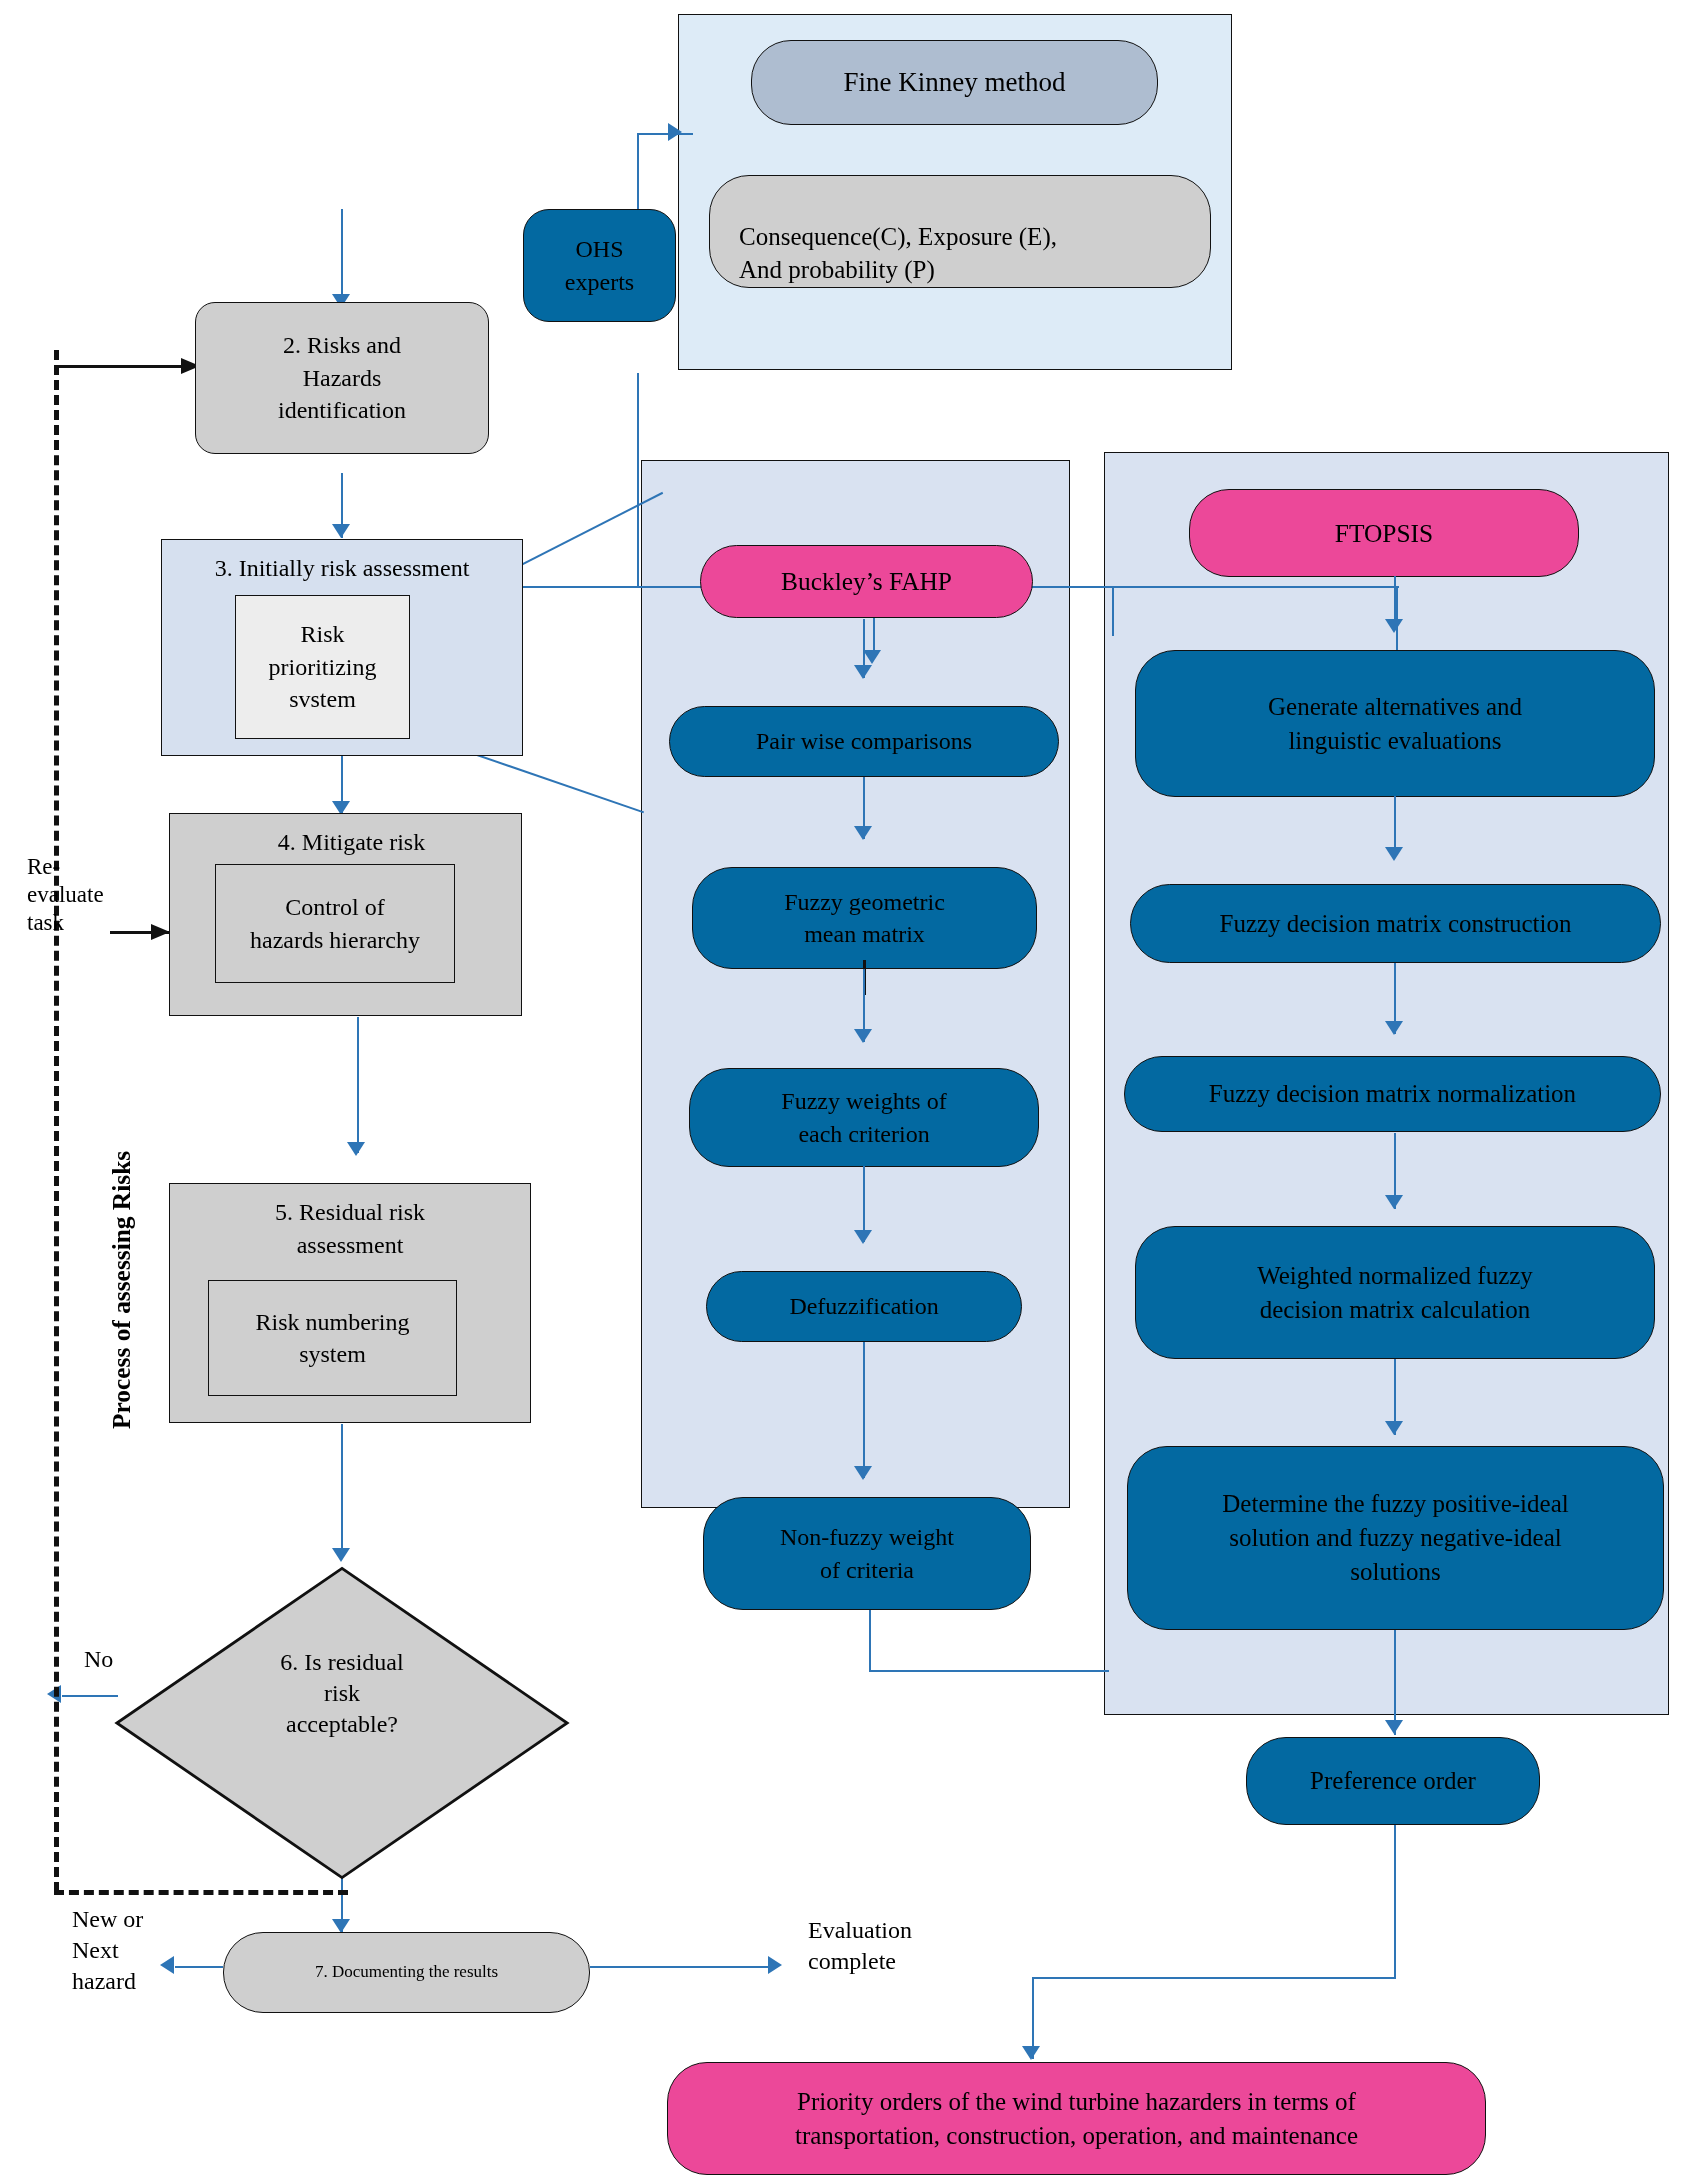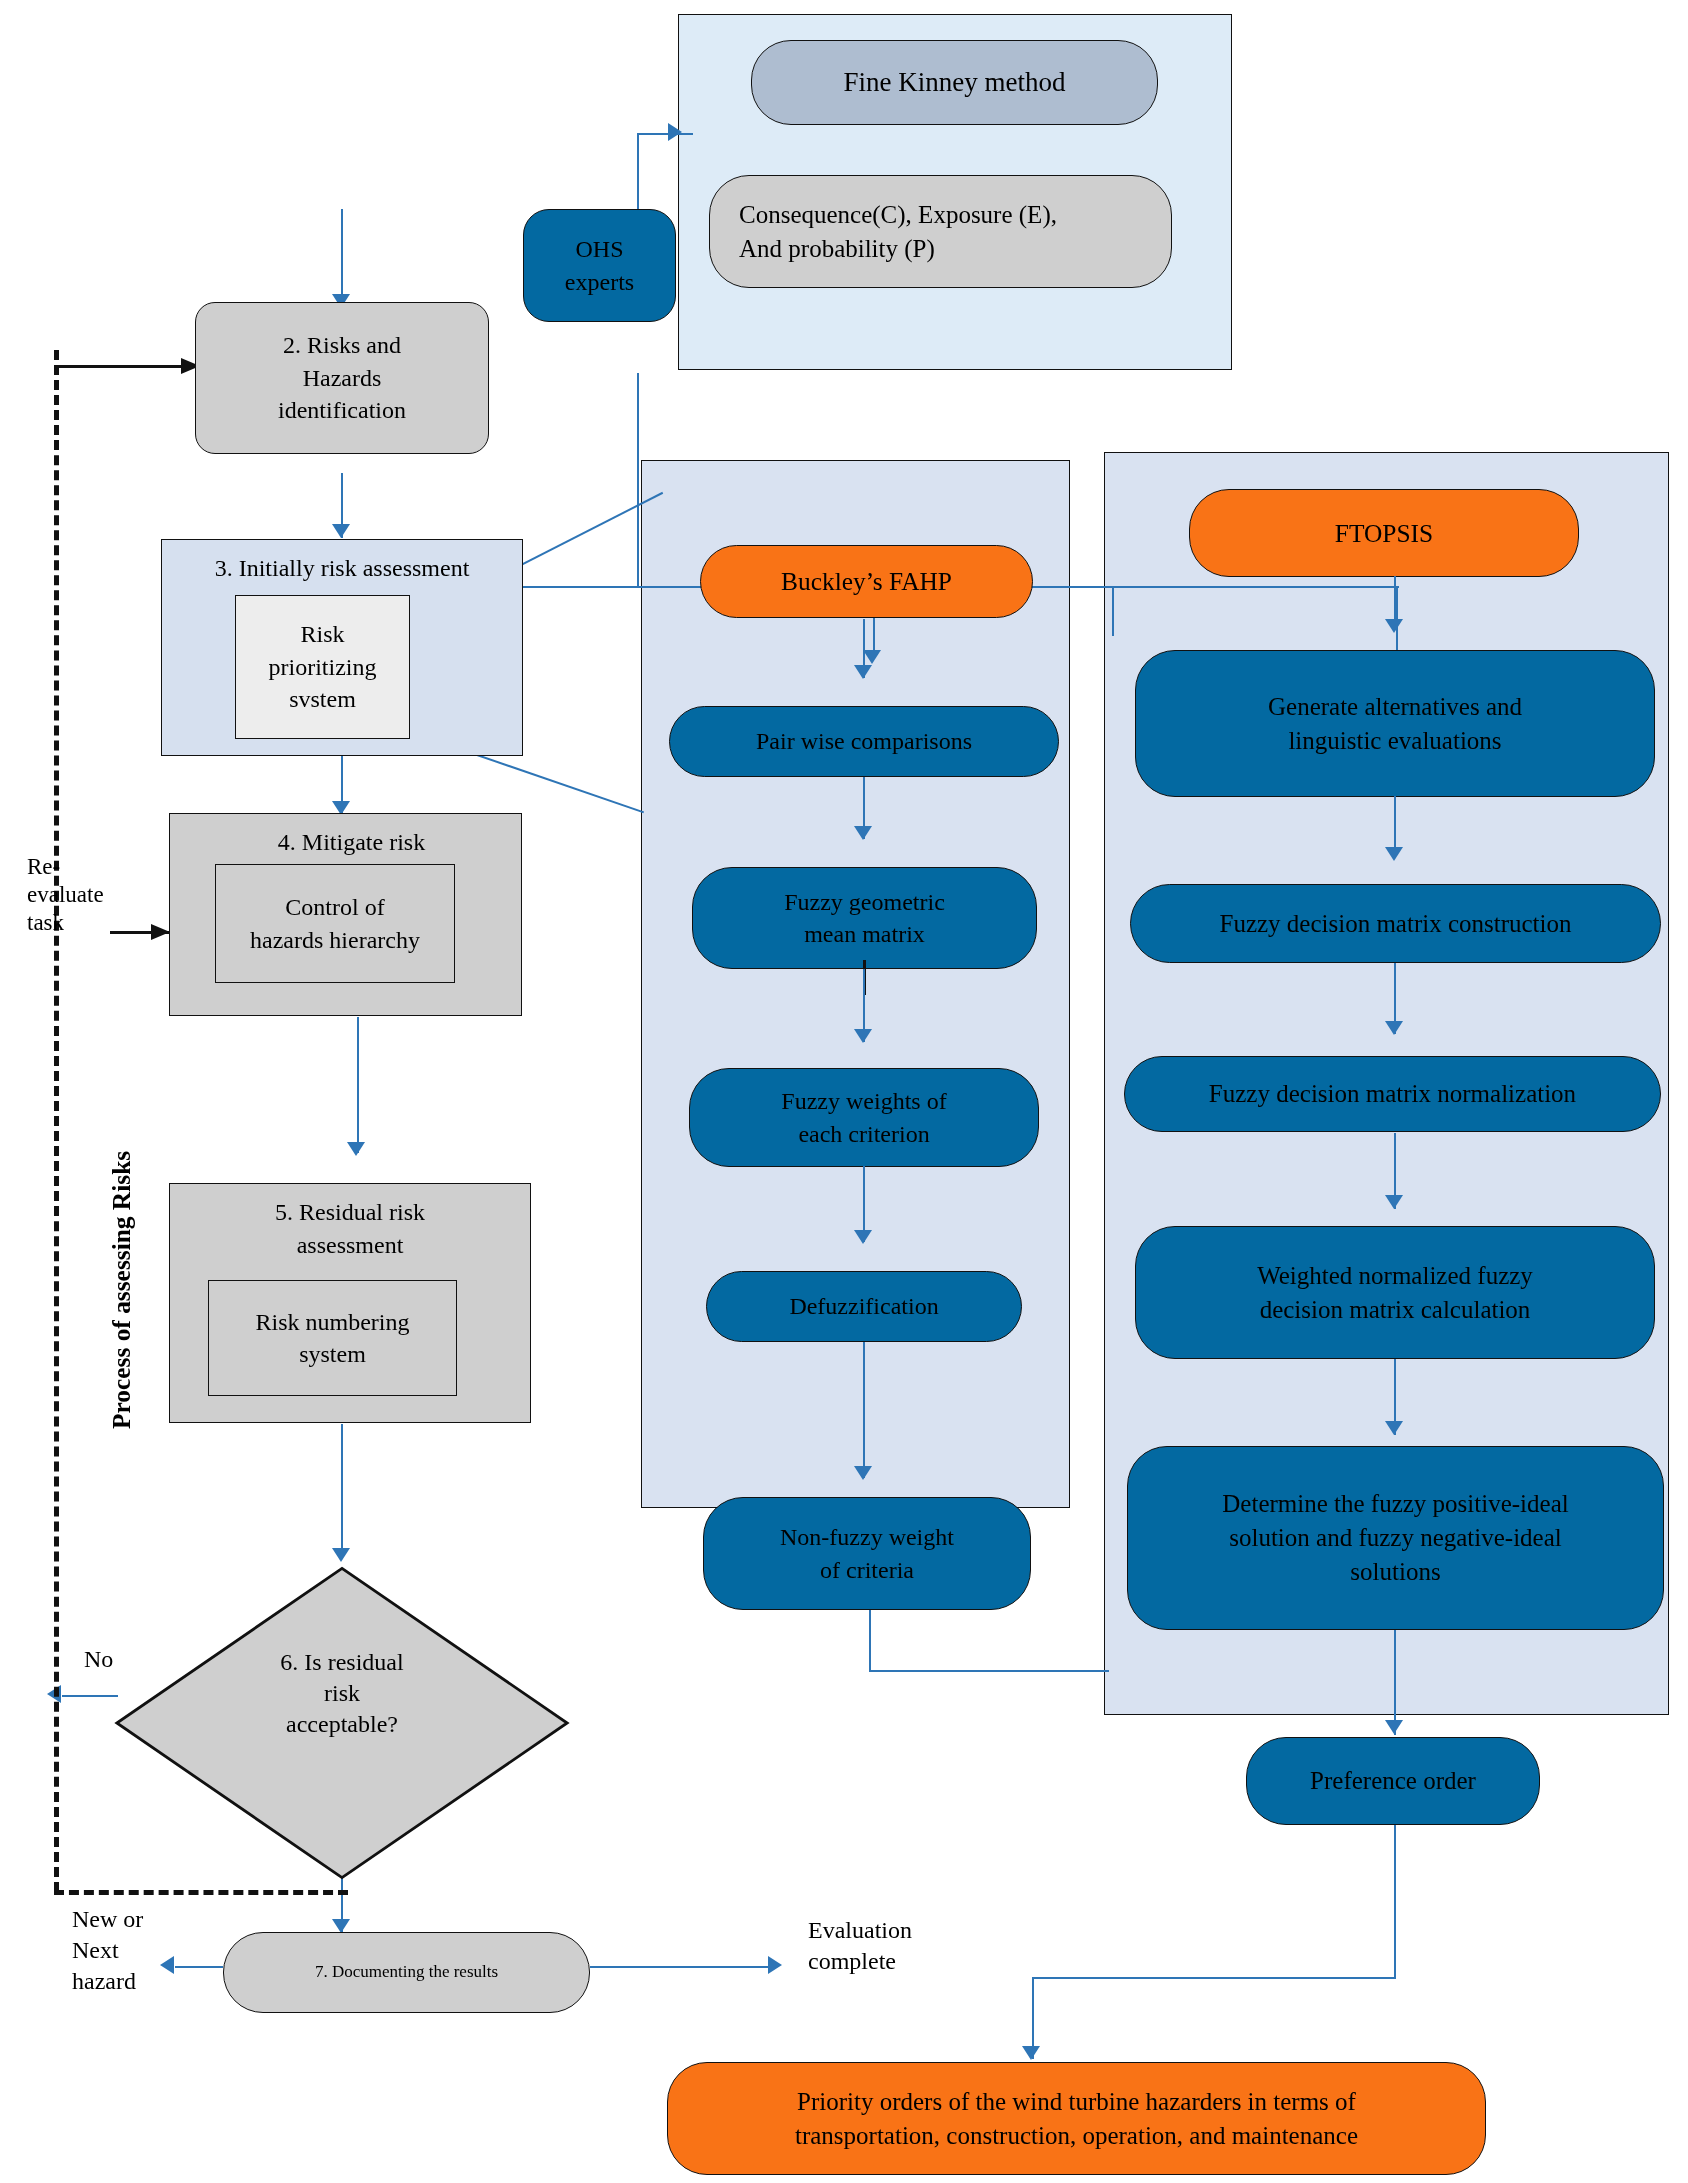--- a/index.html
+++ b/index.html
@@ -5,21 +5,21 @@
   html,body{margin:0;padding:0;background:#fff;}
   body{font-family:"Liberation Serif", serif;}
   #stage{position:relative;width:1688px;height:2183px;background:#fff;overflow:hidden;}
   .node{position:absolute;box-sizing:border-box;display:flex;align-items:center;justify-content:center;
         text-align:center;color:#000;line-height:1.35;border:1.7px solid #111;}
   .rect{border-radius:0;}
   .grey{background:#cfcfcf;}
   .greyLight{background:#ededed;}
   .bluegrey{background:#aebdd0;}
   .green{background:#0369a1;}
-  .peach{background:#f97316;}
+  .peach{background:#ec4899;}
   .lightbluebox{background:#d6e0ef;}
   .round{border-radius:40px;}
   .roundsm{border-radius:26px;}
   .panel{position:absolute;box-sizing:border-box;border:1.7px solid #111;}
   .panelA{background:#ddebf7;}
   .panelB{background:#d9e2f1;}
   .lbl{position:absolute;color:#000;white-space:pre;line-height:1.3;}
   .vline,.hline{position:absolute;background:#2e75b6;}
   .vline{width:2.3px;}
   .hline{height:2.3px;}
@@ -159,21 +159,21 @@
   <div class="vtext" style="left:107px;top:1429px;font-size:25.4px;">Process of assessing Risks</div>
 
   <div class="node roundsm green" style="left:523px;top:209px;width:153px;height:113px;font-size:24px;">
     <span style="white-space:pre-line">OHS
 experts</span>
   </div>
 
   <div class="node round bluegrey" style="left:751px;top:40px;width:407px;height:85px;font-size:27px;">
     <span>Fine Kinney method</span>
   </div>
-  <div class="node round grey" style="left:709px;top:175px;width:463px;height:113px;font-size:25px;justify-content:flex-start;padding-left:29px;text-align:left;">
+  <div class="node round grey" style="left:709px;top:175px;width:502px;height:113px;font-size:25px;justify-content:flex-start;padding-left:29px;text-align:left;align-items:flex-end;">
     <span style="white-space:pre-line">Consequence(C), Exposure (E),
 And probability (P)</span>
   </div>
 
   <div class="node round peach" style="left:700px;top:545px;width:333px;height:73px;font-size:25.4px;">
     <span>Buckley’s FAHP</span>
   </div>
   <div class="vline" style="left:863px;top:619px;height:59px;"></div>
   <div class="arrD" style="left:854px;top:665px;"></div>
 

